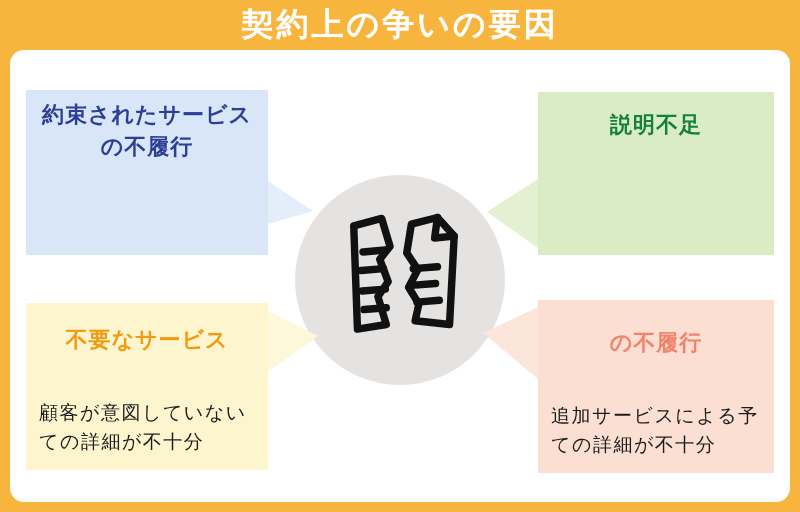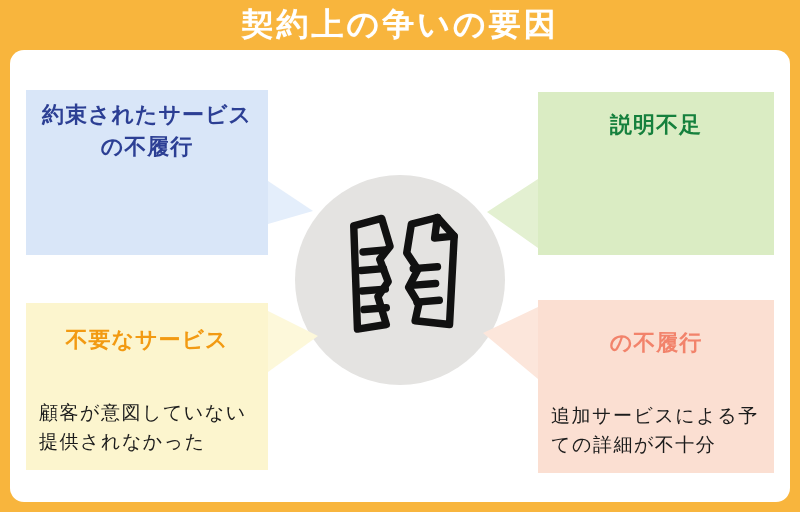--- a/index.html
+++ b/index.html
@@ -81,21 +81,21 @@
 の不履行</div>
   </div>
 
   <div class="cause-box box-tr" style="background-color: rgb(218, 236, 195);">
     <div class="heading" style="color: #15803d;">説明不足</div>
   </div>
 
   <div class="cause-box box-bl" style="background-color: rgb(252, 245, 206);">
     <div class="heading" style="color: rgb(242, 154, 18);">不要なサービス</div>
     <div class="body">顧客が意図していない
-提供されなかった</div>
+ての詳細が不十分</div>
   </div>
 
   <div class="cause-box box-br" style="background-color: rgb(251, 223, 210);">
     <div class="heading" style="color: rgb(242, 131, 107);">の不履行</div>
     <div class="body">追加サービスによる予
 ての詳細が不十分</div>
   </div>
 
 </div>
 

